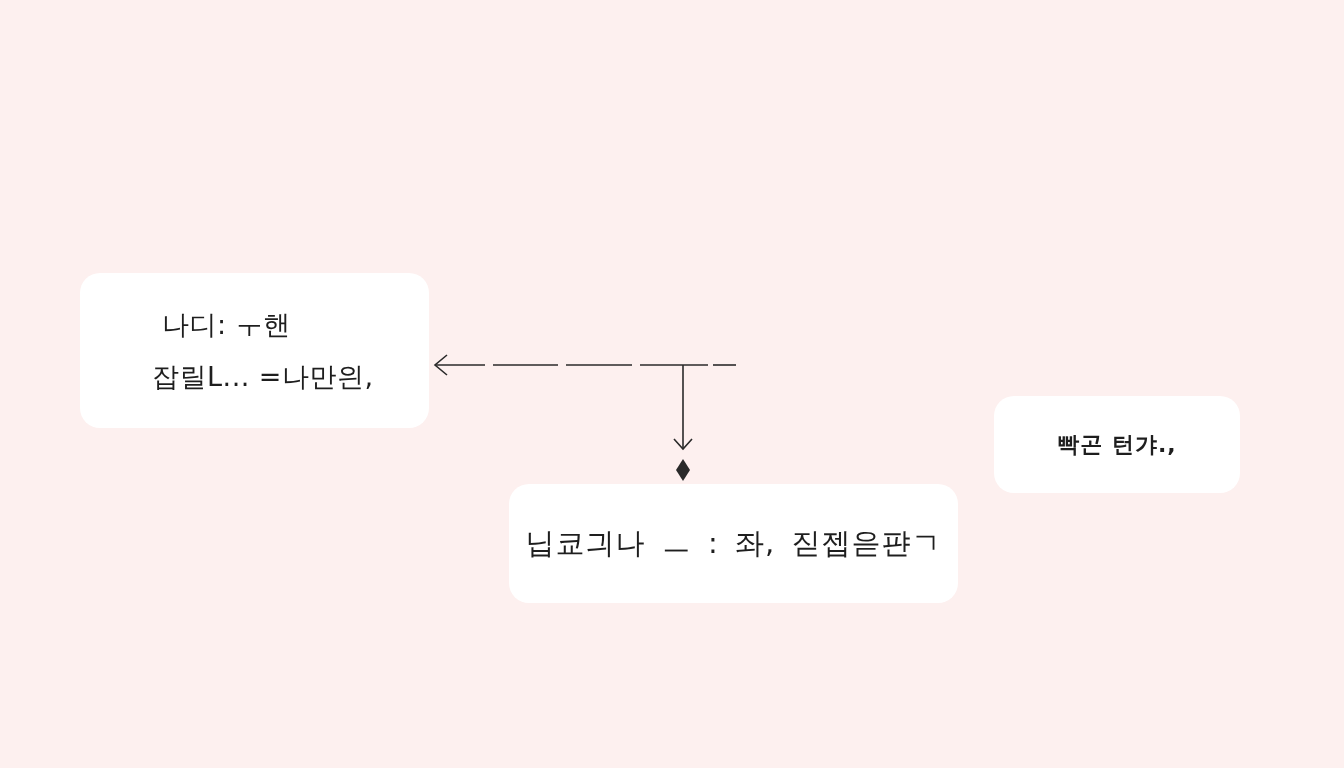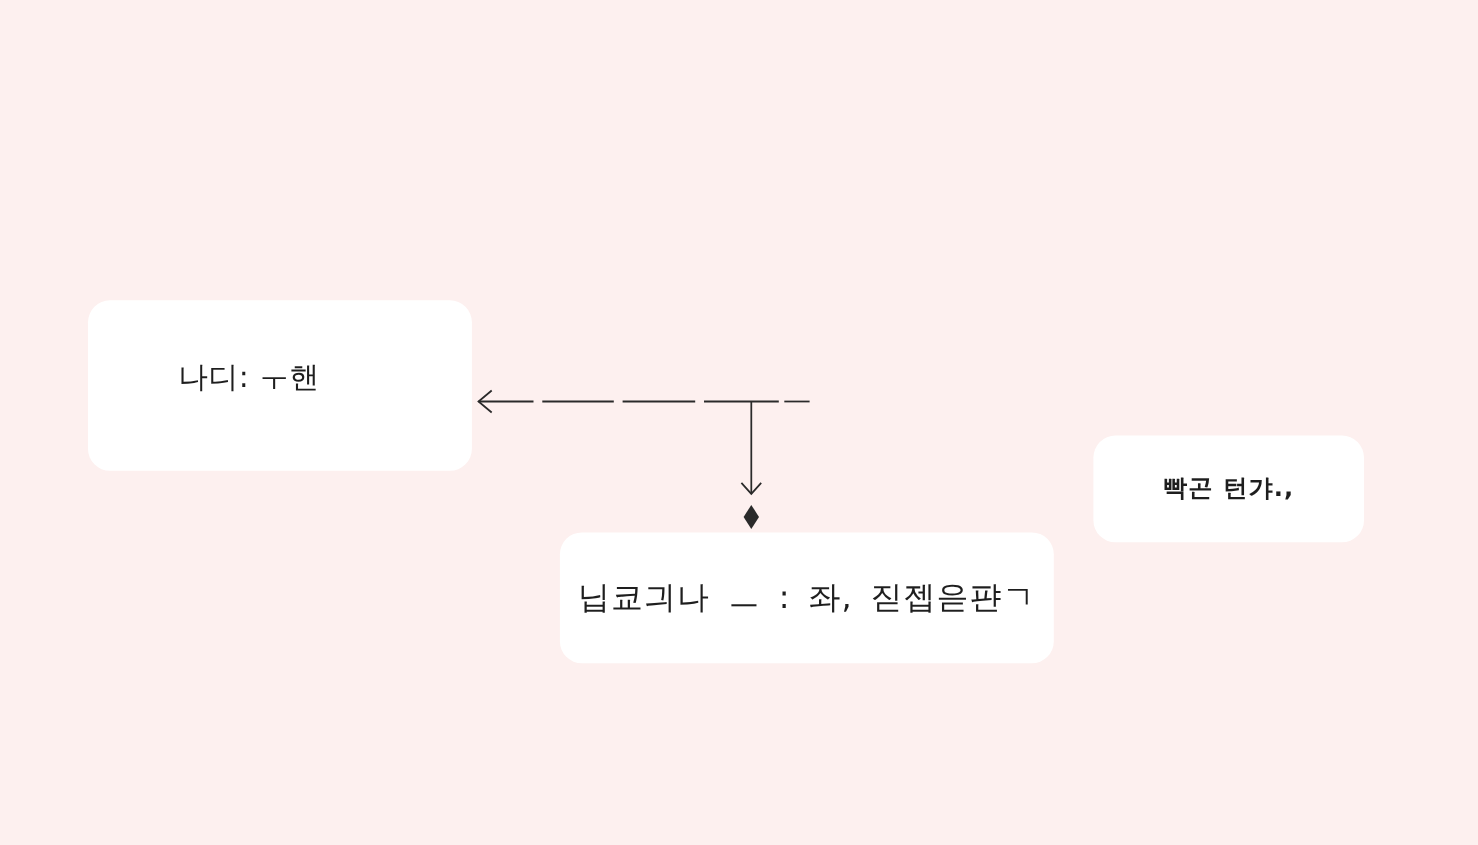--- a/index.html
+++ b/index.html
@@ -94,20 +94,21 @@
     <line x1="683" y1="365" x2="683" y2="449"></line>
   </g>
   <g stroke="#2a2a2a" stroke-width="1.6" fill="none">
     <polyline points="674,439 683,449 692,439"></polyline>
   </g>
   <polygon points="683,459 690,470 683,481 676,470" fill="#2a2a2a"></polygon>
 </svg>
 
 <div class="node node-left">
   <div class="line1">나디: ㅜ핸</div>
+  <div class="line2">잡릴L... =나만읜,</div>
 </div>
 
 <div class="node node-bottom">
   <div class="line">닙쿄긔나 ㅡ : 좌, 짇젭읃퍈ㄱ</div>
 </div>
 
 <div class="node node-right">
   <div class="line">빡곤 턴갸.,</div>
 </div>
 

